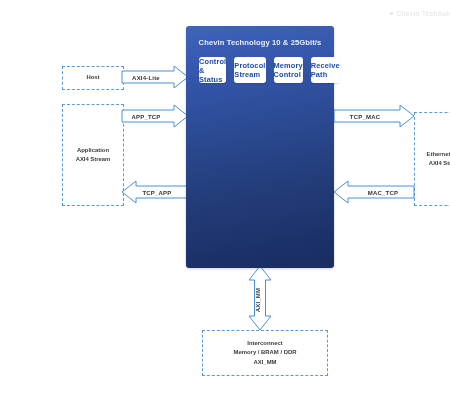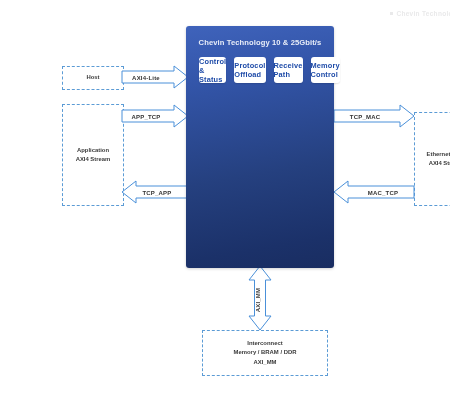--- a/index.html
+++ b/index.html
@@ -159,23 +159,23 @@
       <div>AXI_MM</div>
     </div>
   </div>
 
   <div id="toe-panel">
     <div id="toe-title">
       <div>Chevin Technology 10 &amp; 25Gbit/s</div>
     </div>
     <div class="toe-blocks">
       <div class="toe-block">Control &amp; Status</div>
-      <div class="toe-block">Protocol Offload</div>
+      <div class="toe-block">Protocol Stream</div>
+      <div class="toe-block">Memory Control</div>
       <div class="toe-block">Receive Path</div>
-      <div class="toe-block">Memory Control</div>
     </div>
   </div>
 
   <svg id="arrow-layer" viewBox="0 0 450 400">
 
     <g>
       <polygon class="arrow-shape" points="82,71 134,71 134,66 148,77 134,88 134,83 82,83"></polygon>
       <text class="arrow-label" x="106" y="79.5" text-anchor="middle">AXI4-Lite</text>
     </g>
 

